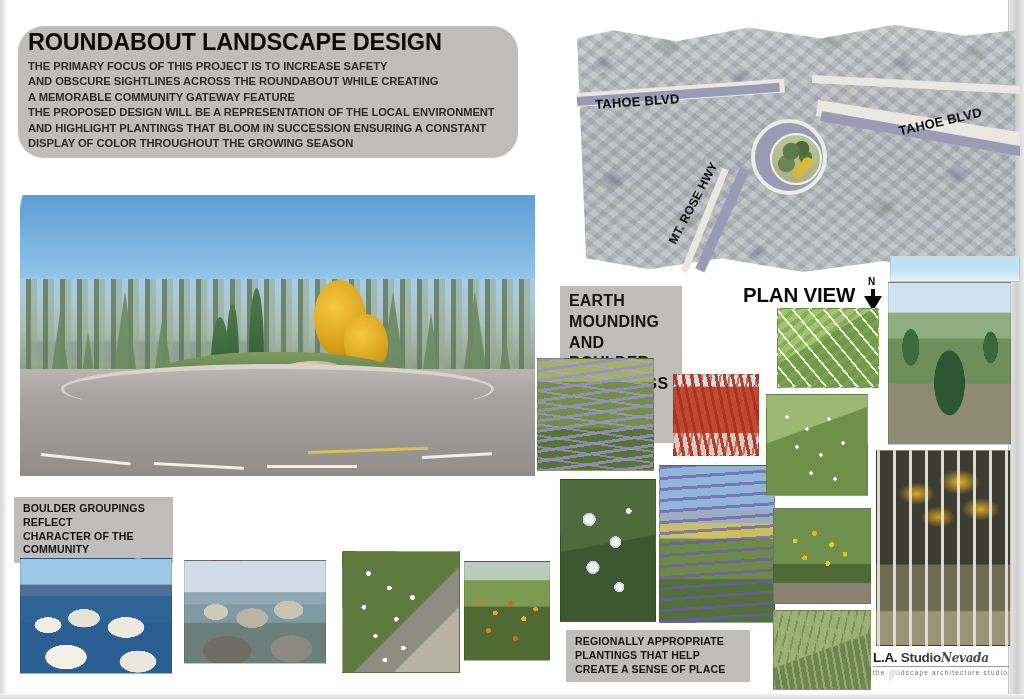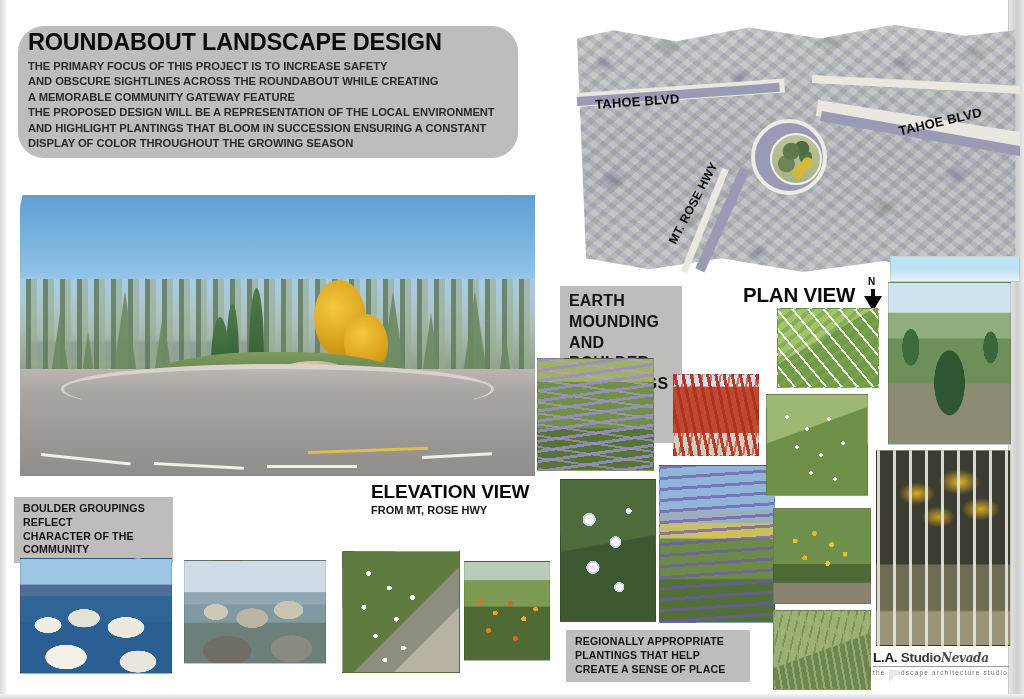--- a/index.html
+++ b/index.html
@@ -398,24 +398,20 @@
       <div class="roadway"></div>
       <div class="road-curb"></div>
       <div class="road-stripe" style="left:4%;  bottom:7%;  width:90px; transform:rotate(6deg);"></div>
       <div class="road-stripe" style="left:26%; bottom:4%;  width:90px; transform:rotate(3deg);"></div>
       <div class="road-stripe" style="left:48%; bottom:3%;  width:90px;"></div>
       <div class="road-stripe yellow" style="left:56%; bottom:8%; width:120px; transform:rotate(-2deg);"></div>
       <div class="road-stripe" style="left:78%; bottom:6%;  width:70px; transform:rotate(-3deg);"></div>
     </div>
   </div>
 
-  <div id="elev-title">
-    <div class="main">ELEVATION VIEW</div>
-    <div class="sub">FROM MT, ROSE HWY</div>
-  </div>
 
   <div class="photo" id="aerial">
     <div class="aerial-bg"></div>
 
     <div class="road-edge" style="left:2%; top:30.5%; width:46%; height:14px; transform:rotate(-4deg); transform-origin:left center;"></div>
     <div class="road-band" style="left:2%; top:32%; width:45%; height:9px; transform:rotate(-4deg); transform-origin:left center;"></div>
 
     <div class="road-edge" style="left:55%; top:33%; width:46%; height:16px; transform:rotate(9deg); transform-origin:left center;"></div>
     <div class="road-band" style="left:56%; top:37%; width:45%; height:10px; transform:rotate(10deg); transform-origin:left center;"></div>
     <div class="road-edge" style="left:54%; top:24%; width:47%; height:8px; transform:rotate(3deg); transform-origin:left center;"></div>

